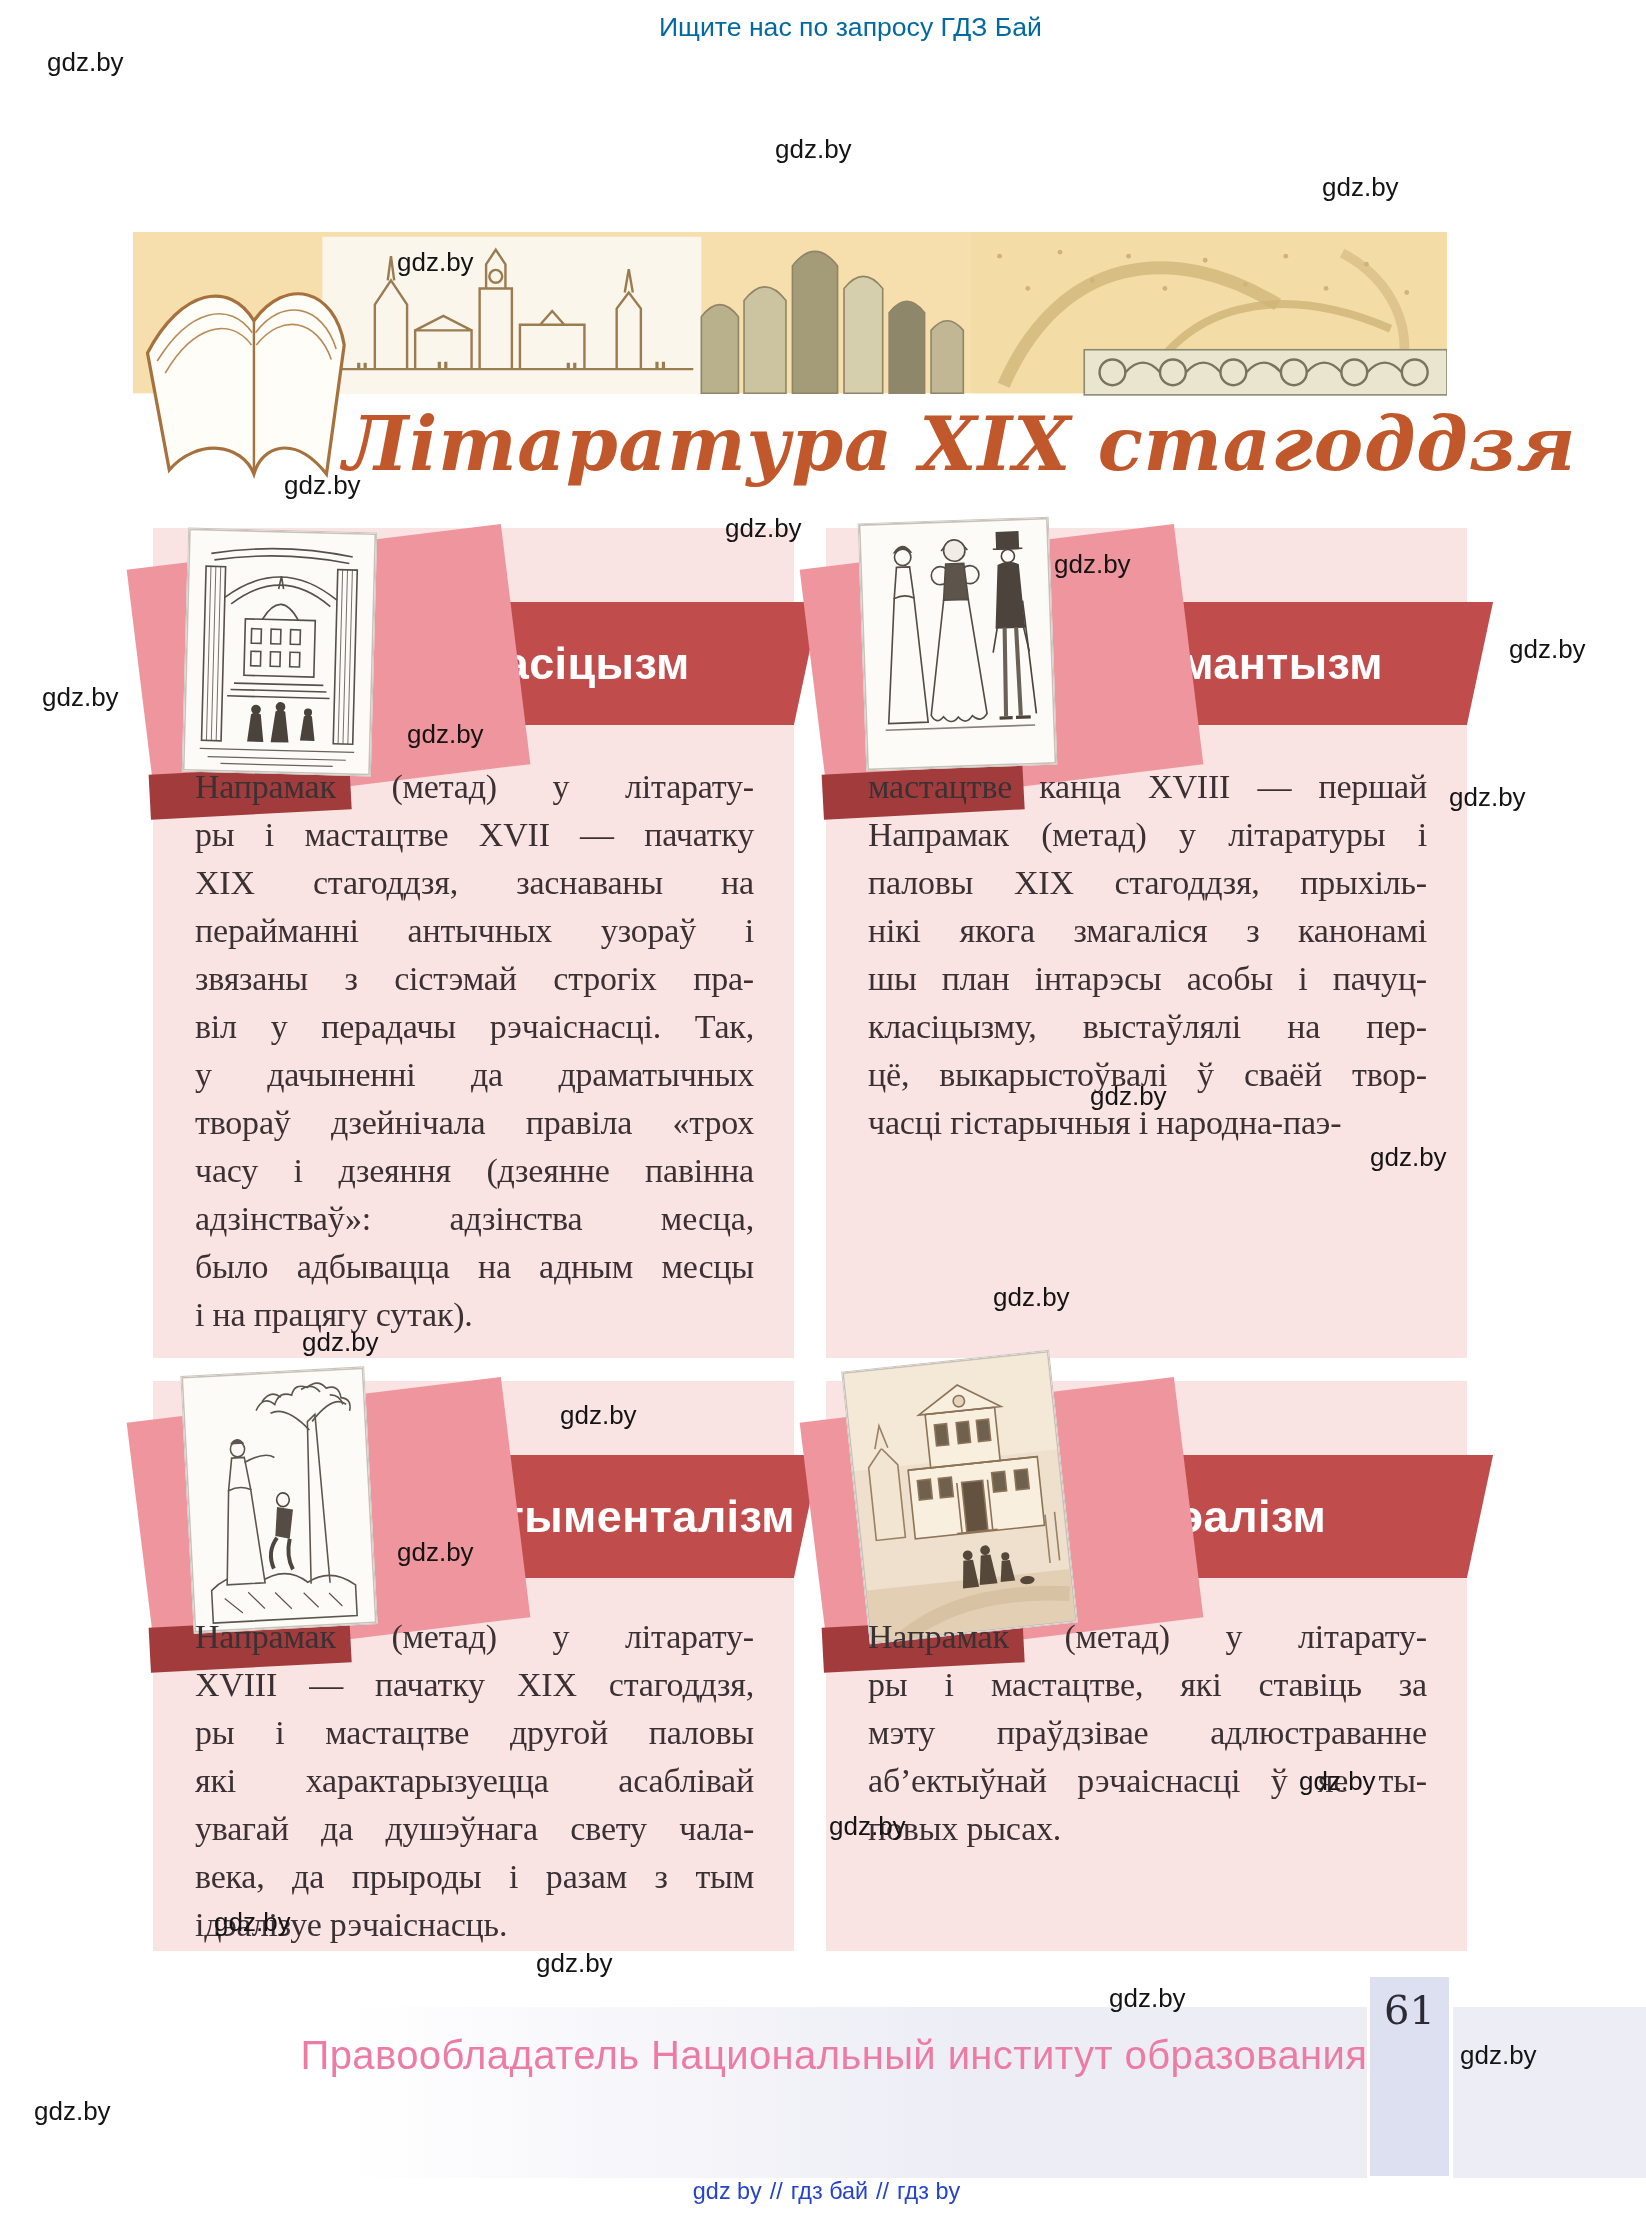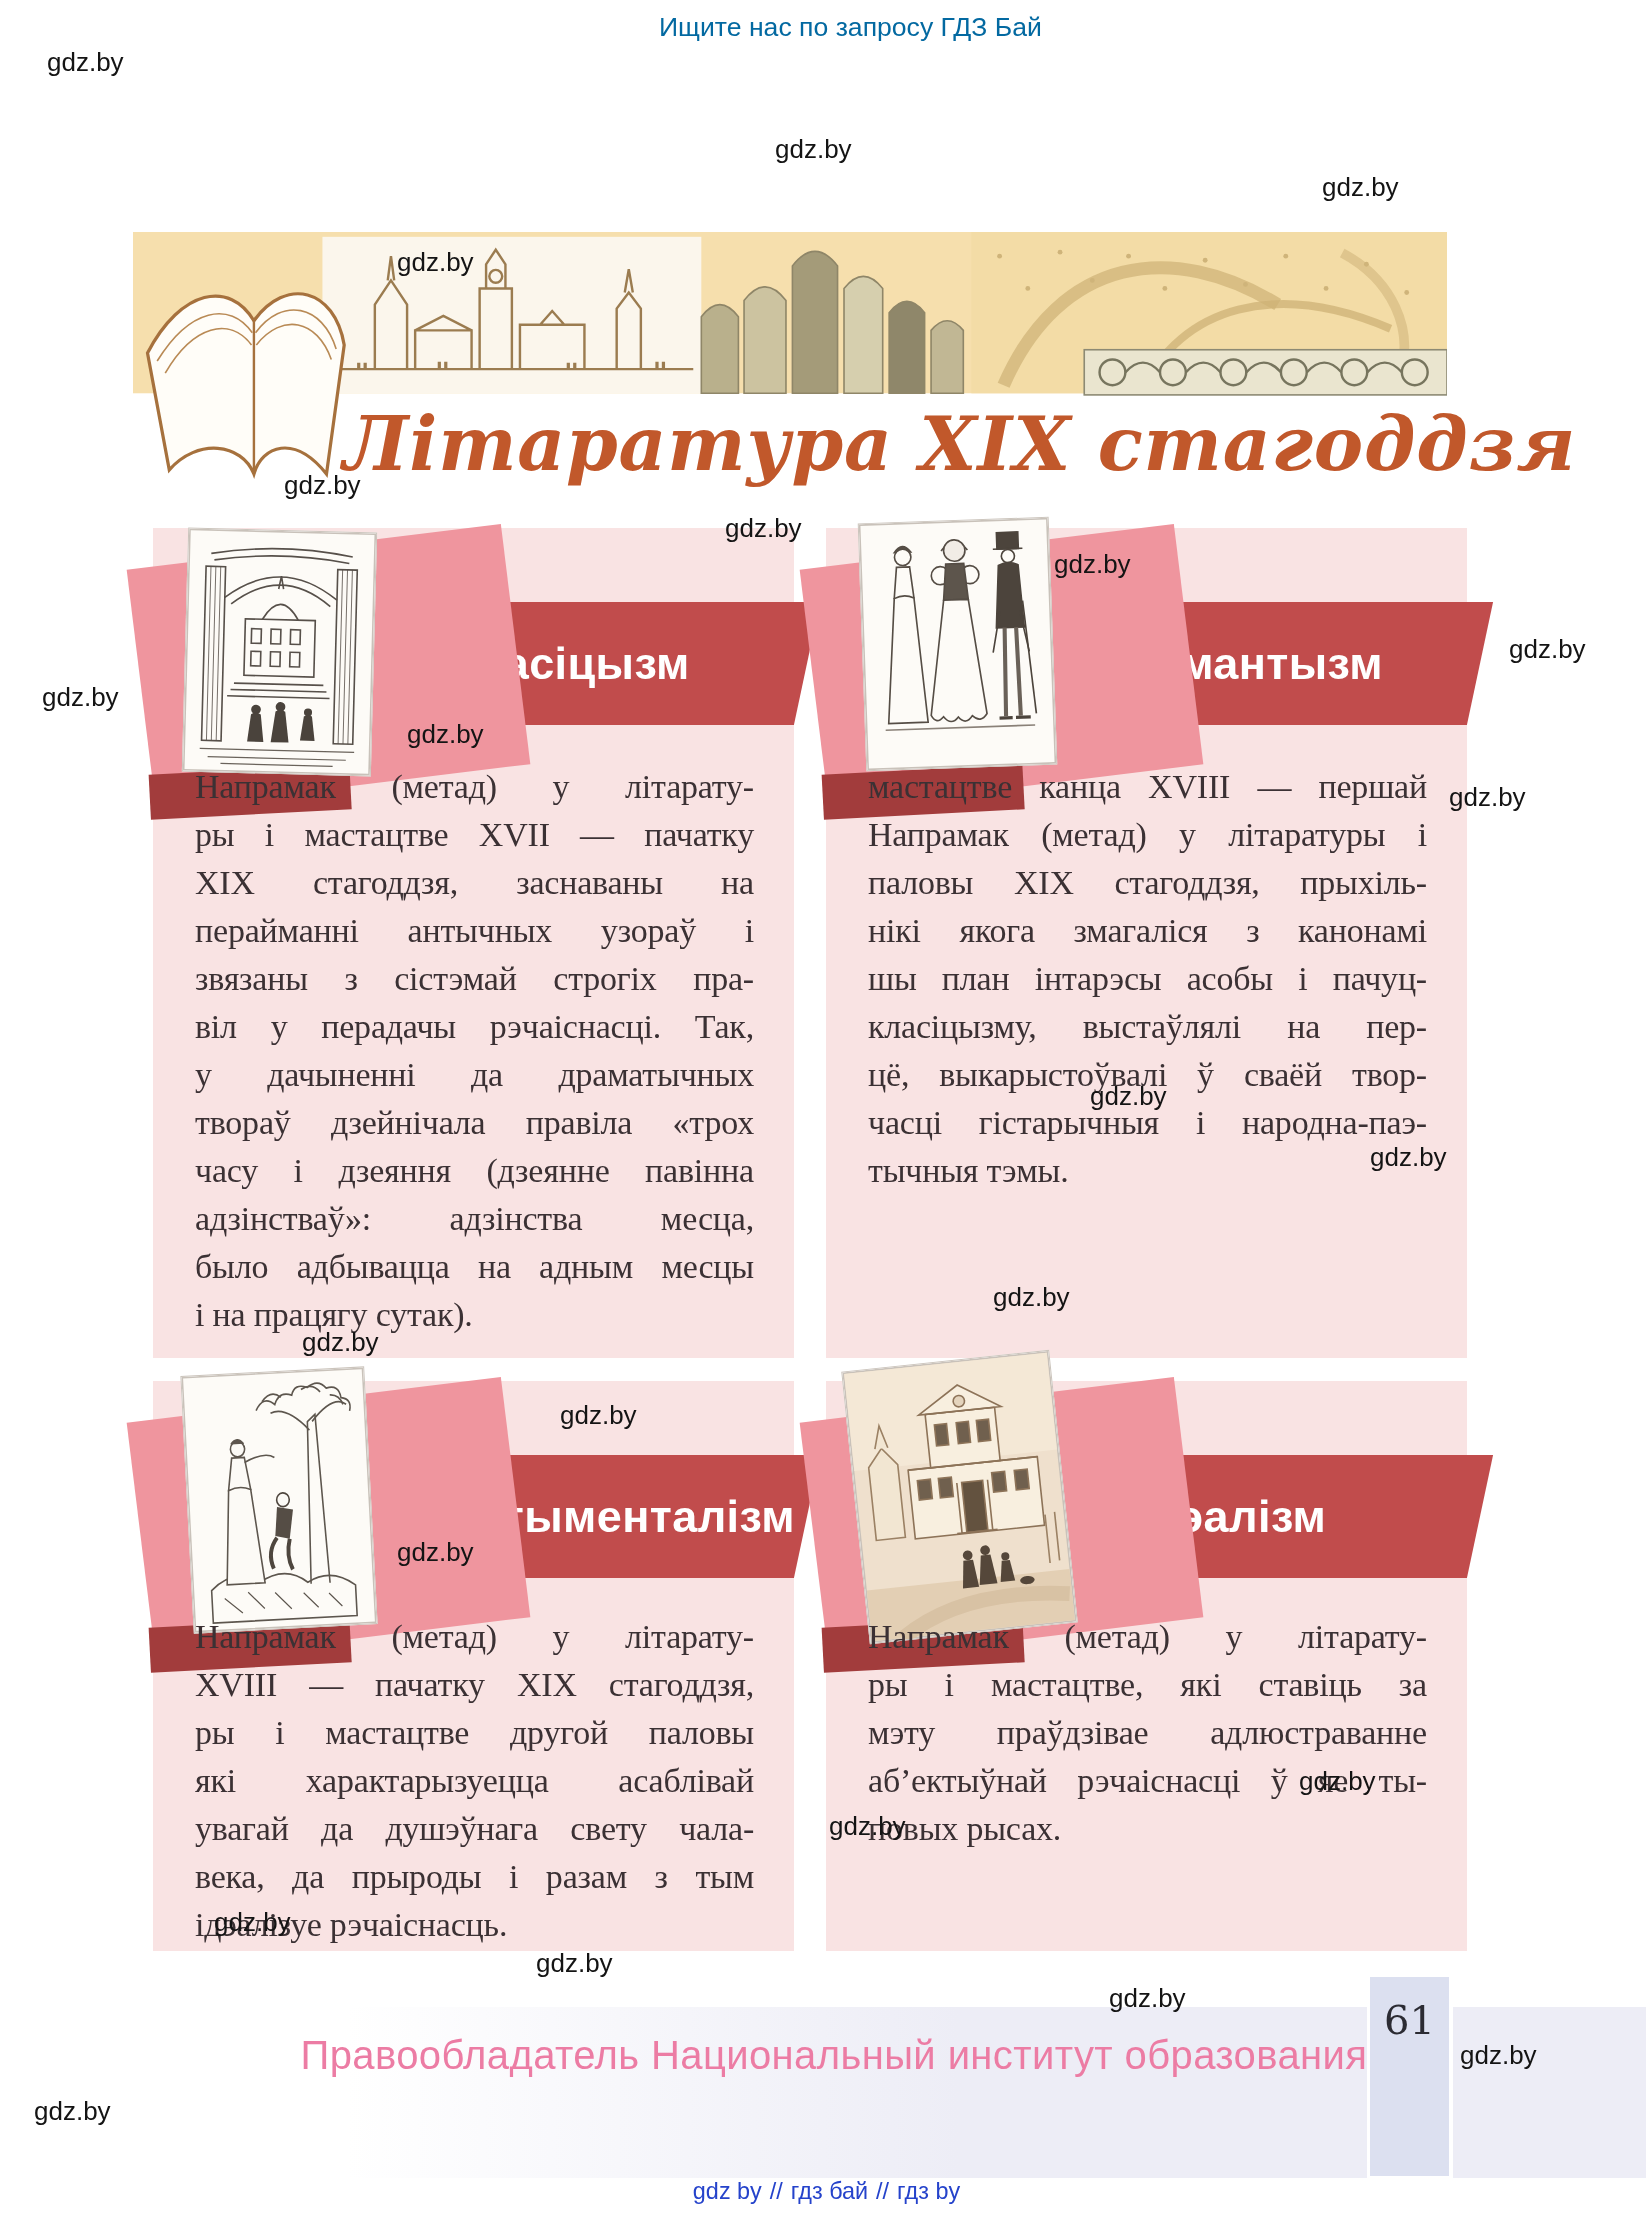--- a/index.html
+++ b/index.html
@@ -34,21 +34,21 @@
   .card-text{position:absolute;left:42px;right:40px;font-family:"Liberation Serif",serif;
     font-weight:normal;font-size:34px;line-height:48px;color:#3b3134;letter-spacing:-0.2px;z-index:4;}
   .card-text .tl{display:block;text-align:justify;text-align-last:justify;}
   .card-text .tl:last-child{text-align-last:left;}
 
   
   .grad-rect{position:absolute;left:347px;top:2007px;width:1020px;height:171px;
     background:linear-gradient(90deg, rgba(238,238,246,0) 0%, #ededf6 60%);z-index:1;}
   .page-box{position:absolute;left:1370px;top:1977px;width:79px;height:199px;background:#dce0f0;
     z-index:2;text-align:center;}
-  .page-box span{display:inline-block;margin-top:20px;font-family:"DejaVu Serif",serif;
+  .page-box span{display:inline-block;margin-top:10px;font-family:"DejaVu Serif",serif;
     font-size:40px;color:#2b2b33;}
   .right-rect{position:absolute;left:1453px;top:2007px;width:193px;height:171px;background:#ededf6;z-index:1;}
   .copyright{position:absolute;left:282px;top:2033px;width:1104px;text-align:center;
     font-size:40px;font-weight:400;color:#ec7ca4;letter-spacing:0.4px;white-space:nowrap;z-index:3;}
   .links{position:absolute;left:613px;top:2178px;width:427px;text-align:center;font-size:23.4px;
     color:#2543cb;z-index:3;white-space:nowrap;}
   .links a{color:#2543cb;text-decoration:none;cursor:pointer;}
   .links .sep{color:#2543cb;padding:0 8px;}
 </style>
 </head>
@@ -221,21 +221,20 @@
   </figure>
   <div class="card-text" style="top:235px">
       <span class="tl">мастацтве канца XVIII — першай</span>
       <span class="tl">Напрамак (метад) у літаратуры і</span>
       <span class="tl">паловы XIX стагоддзя, прыхіль-</span>
       <span class="tl">нікі якога змагаліся з канонамі</span>
       <span class="tl">шы план інтарэсы асобы і пачуц-</span>
       <span class="tl">класіцызму, выстаўлялі на пер-</span>
       <span class="tl">цё, выкарыстоўвалі ў сваёй твор-</span>
       <span class="tl">часці гістарычныя і народна-паэ-</span>
-      <span class="tl">тычныя тэмы.</span>
     </div>
 </section>
 
 <section class="card" style="left:153px;top:1381px;height:570px">
   <div class="ribbon" style="--pr:16px">
     <span class="ribbon-label">Сентыменталізм</span>
   </div>
   <div class="pink-shape"></div>
   <figure class="photo" style="left:34px;top:-9.7px;width:182px;height:256px;transform:rotate(-3deg)">
     <svg viewBox="0 0 230 300" preserveAspectRatio="none">

